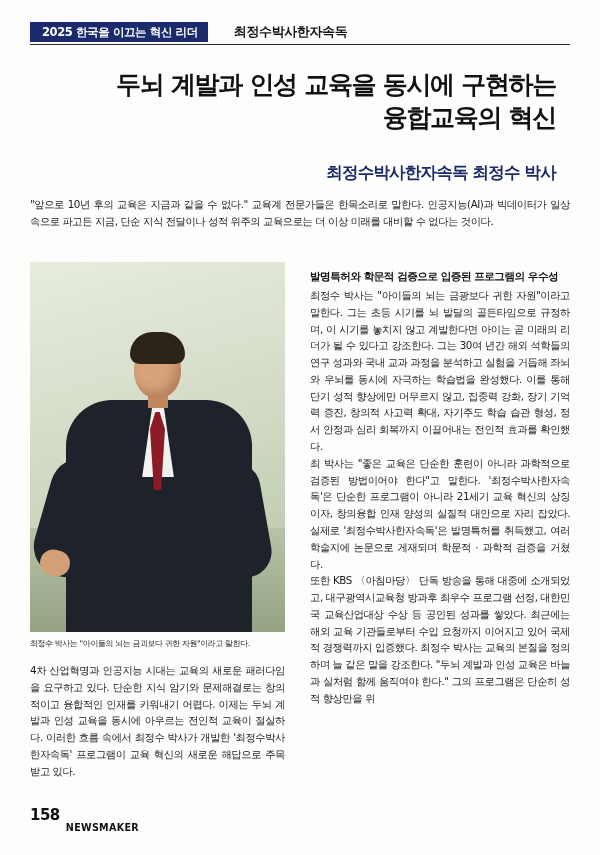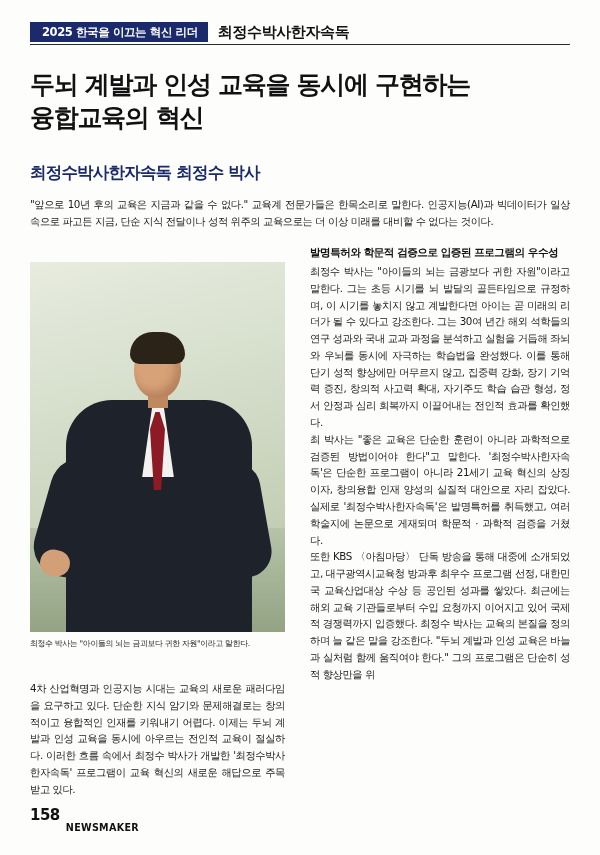--- a/index.html
+++ b/index.html
@@ -41,45 +41,45 @@
     font-weight: bold;
     letter-spacing: -0.4px;
     padding: 0 10px 0 12px;
     display: flex;
     align-items: center;
     height: 20px;
     box-sizing: border-box;
   }
   .header-sub {
     color: #111111;
-    font-size: 15px;
+    font-size: 13px;
     font-weight: bold;
     letter-spacing: -0.4px;
     display: flex;
     align-items: center;
-    padding-left: 10px;
+    padding-left: 26px;
     height: 20px;
     box-sizing: border-box;
   }
   .header-rule {
     position: absolute;
     top: 44px;
     left: 30px;
     width: 540px;
     height: 1px;
     background: #2b2b2b;
   }
 
   
   .title-block {
     position: absolute;
     top: 68px;
-    left: 30px;
+    left: 16px;
     width: 540px;
-    text-align: left;
+    text-align: right;
   }
   .title-line {
     font-size: 25px;
     font-weight: bold;
     letter-spacing: -1.3px;
     line-height: 1.32;
     color: #111111;
   }
   .subtitle {
     margin-top: 28px;
@@ -104,21 +104,21 @@
 
   
   .col-left {
     position: absolute;
     top: 262px;
     left: 30px;
     width: 255px;
   }
   .col-right {
     position: absolute;
-    top: 246px;
+    top: 270px;
     left: 310px;
     width: 260px;
   }
 
   .photo {
     width: 255px;
     height: 370px;
     position: relative;
     overflow: hidden;
     background: linear-gradient(170deg, #dfe6d7 0%, #cfd9c6 45%, #b9c6ae 100%);
@@ -222,21 +222,21 @@
 
   .photo-caption {
     margin-top: 6px;
     font-size: 7.9px;
     letter-spacing: -0.35px;
     color: #222222;
     line-height: 1.4;
   }
 
   .body-text {
-    margin-top: 31px;
+    margin-top: 13px;
     font-size: 10.3px;
     line-height: 1.63;
     letter-spacing: -0.42px;
     text-align: justify;
     color: #1a1a1a;
   }
   .body-text p { margin: 0 0 0 0; text-indent: 0; }
 
   .sect-head {
     font-size: 10.6px;

